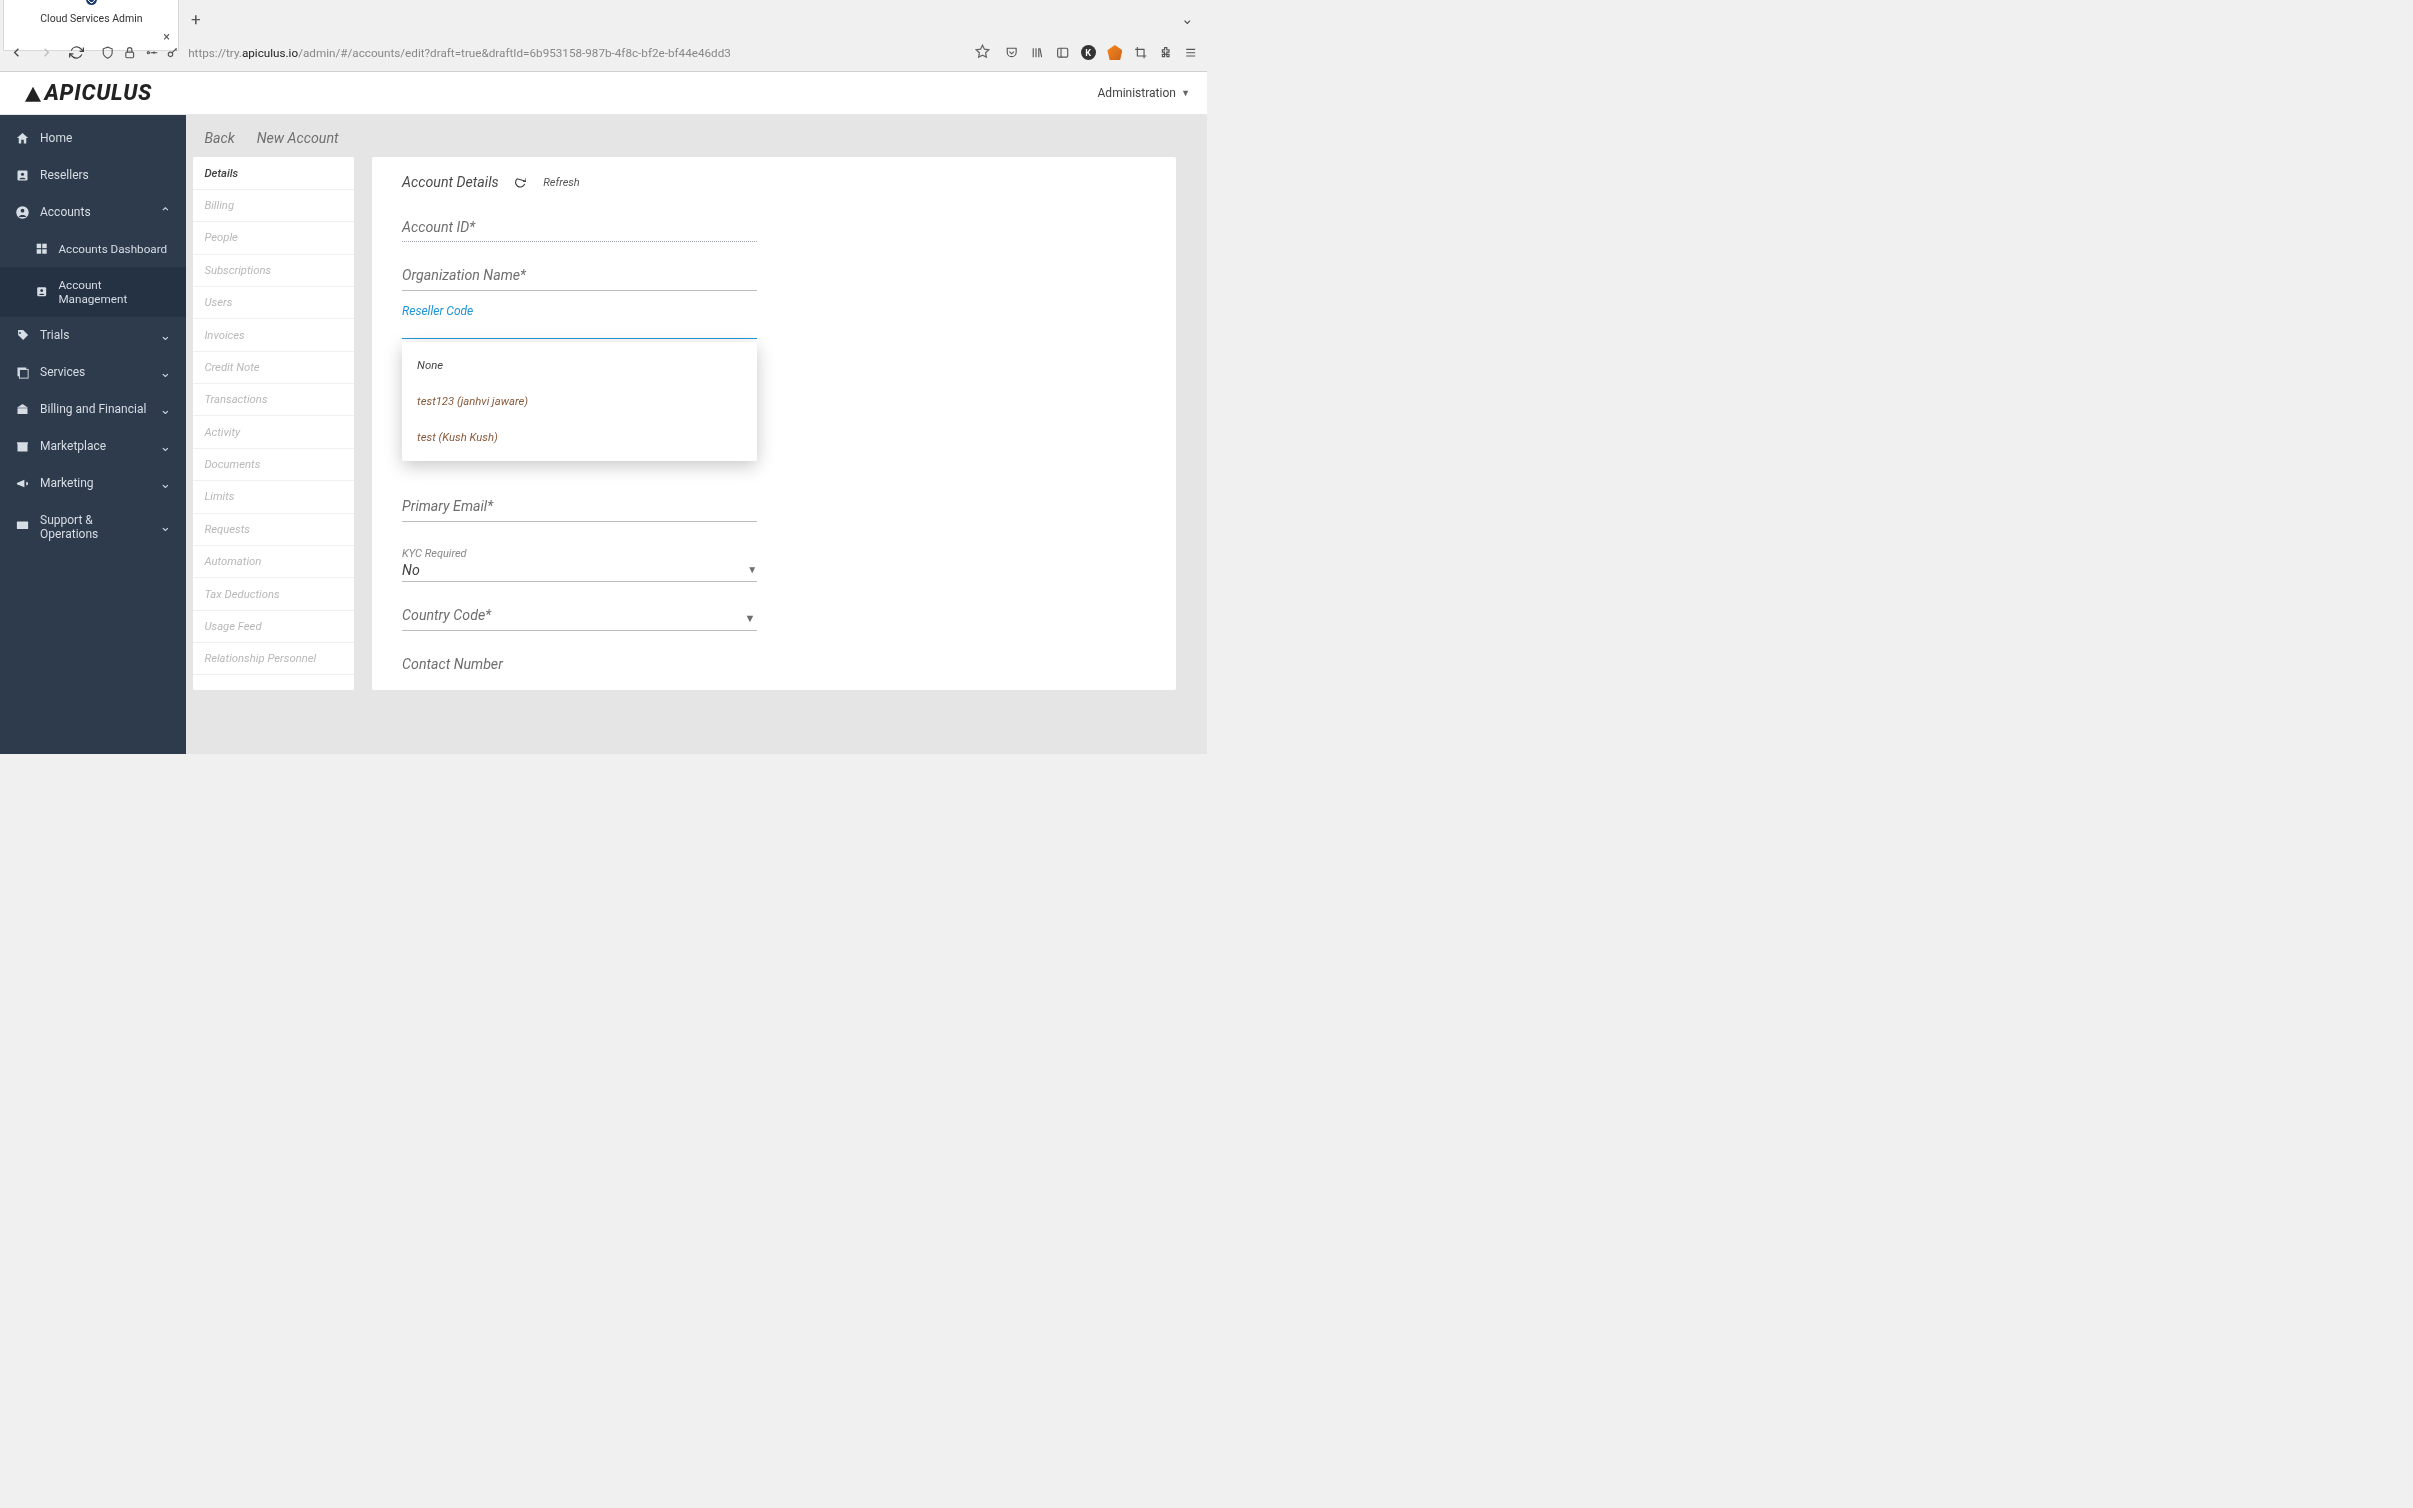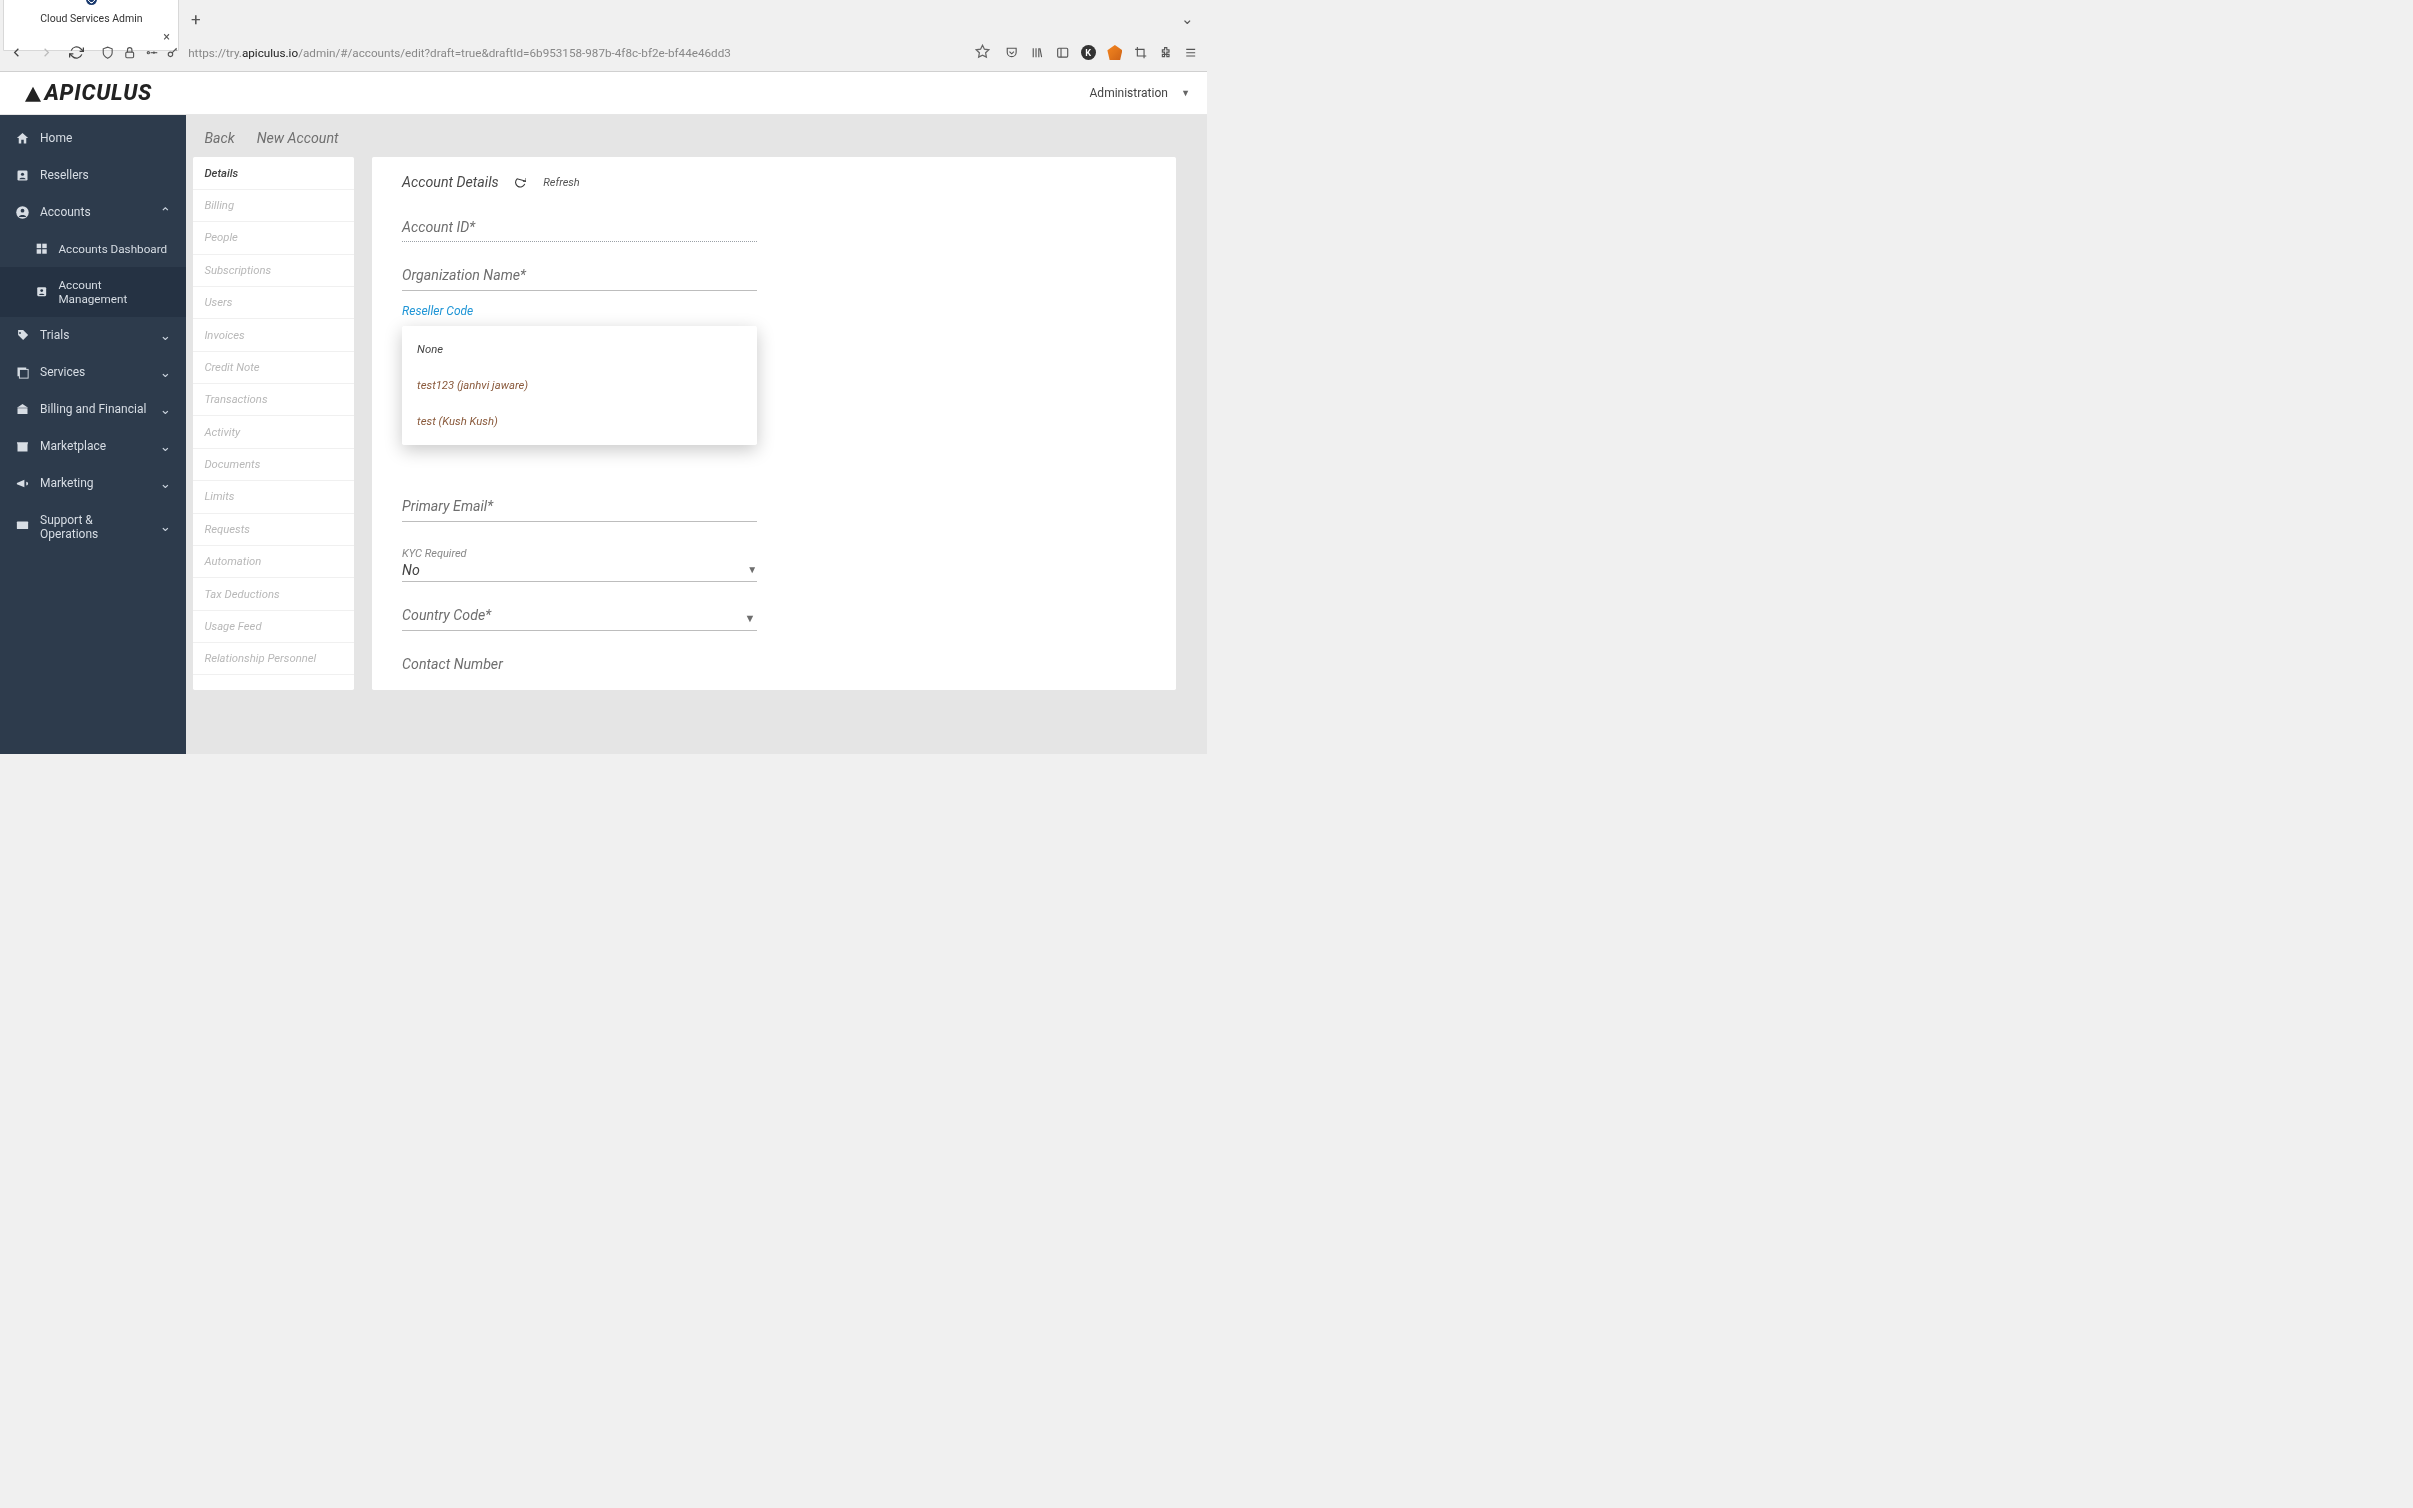--- a/index.html
+++ b/index.html
@@ -26,21 +26,21 @@
 .right-icons { display:flex; align-items:center; gap:11.7px; color:#555; padding-right:3.4px;}
 .circ-k{width:15px;height:15px;border-radius:50%;background:#333;color:#fff;font-size:9.2px;font-weight:600;display:flex;align-items:center;justify-content:center}
 .fox{width:15px;height:15px;background:linear-gradient(135deg,#f5841f 0%,#e2761b 50%,#cd6116 100%);clip-path:polygon(50% 0%, 100% 35%, 85% 100%, 15% 100%, 0% 35%)}
 .star-outline svg{width:15px;height:15px}
 
 
 .app { background:#fff; height:calc(754px - 70px); display:flex; flex-direction:column; }
 .app-header { display:flex; align-items:center; justify-content:space-between; padding:8.4px 17px 8.4px 25px; border-bottom:0.8px solid #e6e6e6; }
 .logo-text{font-size:22px;font-weight:800;letter-spacing:0.8px;color:#222;font-style:italic;display:flex;align-items:center;gap:1.7px}
 .logo-text .tri{display:inline-block;width:0;height:0;border-left:8.4px solid transparent;border-right:8.4px solid transparent;border-bottom:15px solid #222;margin-right:1.7px;transform:translateY(1.7px)}
-.admin-drop { font-size:12px; color:#444; display:flex; align-items:center; gap:13px; }
+.admin-drop { font-size:12px; color:#444; display:flex; align-items:center; gap:5px; }
 .admin-drop .caret{font-size:9.2px;color:#666}
 
 .app-body { display:flex; flex:1; overflow:hidden; }
 
 
 .sidebar { width:186px; background:#2d3b4c; color:#d7dde4; overflow-y:auto; padding-top:5px;}
 .side-item { display:flex; align-items:center; gap:10px; padding:11px 15px; font-size:12px; cursor:pointer; position:relative;}
 .side-item svg { width:15px; height:15px; fill:#d7dde4; flex-shrink:0; }
 .side-item .chev { margin-left:auto; font-size:13.4px; color:#cdd6e0; }
 .side-sub { padding-left:35px; font-size:11.7px; }
@@ -68,21 +68,21 @@
 .field.dotted .line{border-bottom:1.3px dotted #9aa0a6}
 .field .label { font-size:14.2px; color:#6e6e6e; position:absolute; top:0; left:0; pointer-events:none;}
 .field .line { height:23.5px; border-bottom:0.8px solid #bdbdbd; }
 .field.small-label .label{font-size:12px;color:#2196d6;top:-11.7px}
 .field .caret-down{position:absolute;right:1.7px;top:5px;color:#6e6e6e;font-size:11px}
 
 .field.kyc .label{font-size:11px;color:#888;position:static;margin-bottom:1.7px;display:block}
 .field.kyc .value{font-size:14.2px;color:#444}
 
 
-.dropdown { position:absolute; top:10px; left:0; right:0; background:#fff; box-shadow:0 5px 18.4px rgba(0,0,0,0.22); border-radius:1.7px; padding:5px 0; z-index:50;}
+.dropdown { position:absolute; top:26px; left:0; right:0; background:#fff; box-shadow:0 5px 18.4px rgba(0,0,0,0.22); border-radius:1.7px; padding:5px 0; z-index:50;}
 .dropdown-item { padding:11.7px 15px; font-size:11.3px; color:#444; cursor:pointer;}
 .dropdown-item.alt{color:#8a5a3c}
 
 .spacer-for-dropdown{height:117px}
 
 </style>
 </head>
 <body>
 
 <div class="browser-chrome">

